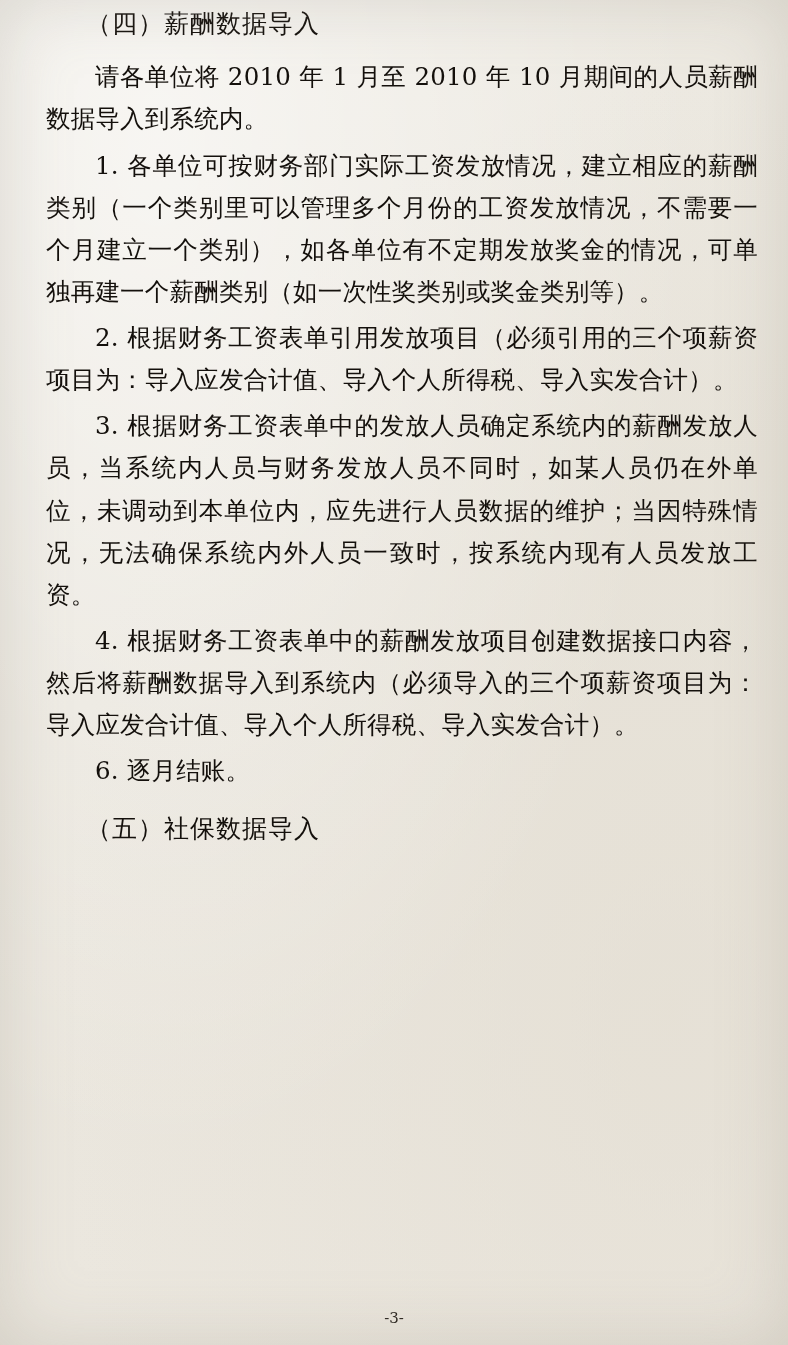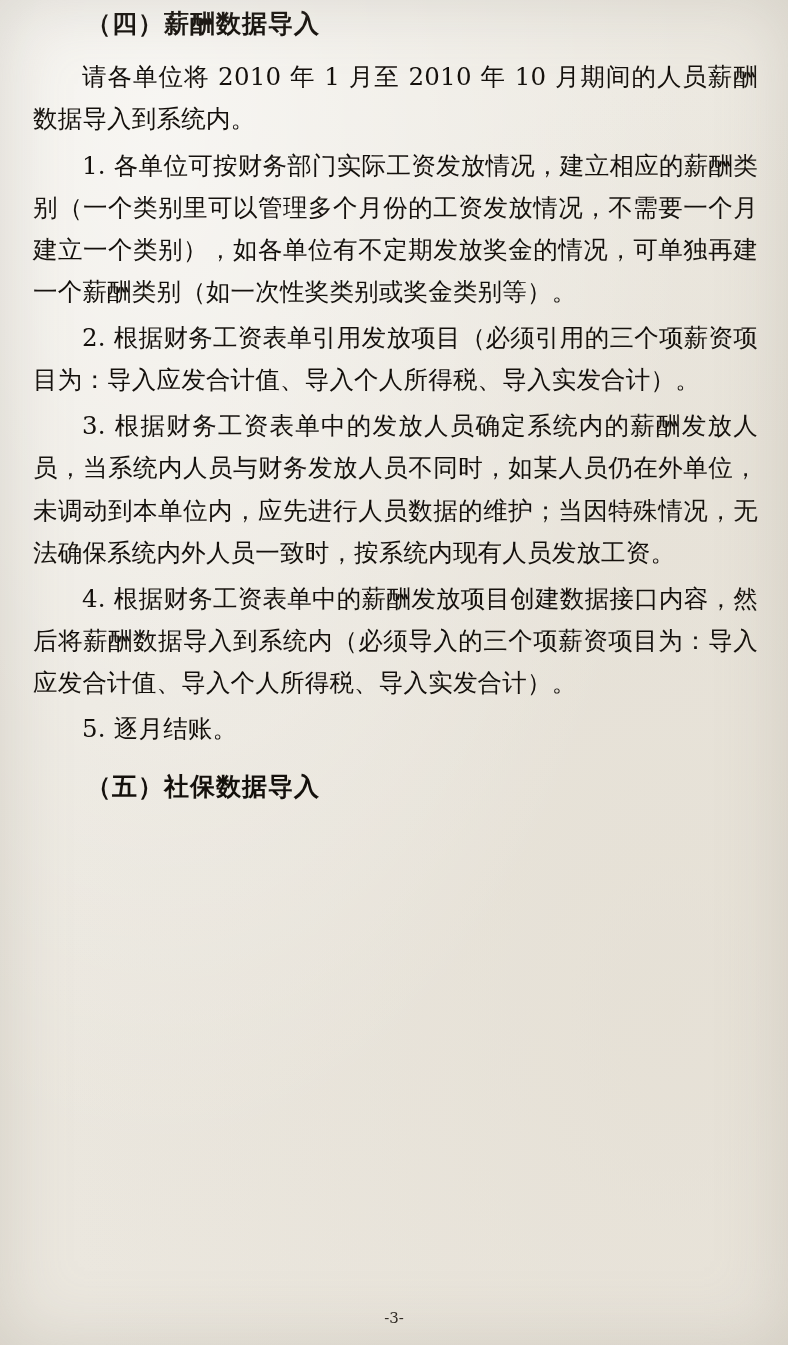--- a/index.html
+++ b/index.html
@@ -28,30 +28,30 @@
     position: absolute;
     inset: 0;
     padding: 0 30px;
     box-sizing: border-box;
   }
   .doc-body {
     padding-top: 6px;
   }
   h2.heading {
     font-size: 25px;
-    font-weight: bold;
+    font-weight: normal;
     margin: 0 0 14px 0;
     padding-left: 56px;
     letter-spacing: 1px;
     line-height: 1.45;
   }
   p.para {
     font-size: 24.5px;
     line-height: 1.72;
-    margin: 0 0 4px 3px;
+    margin: 0 0 4px 16px;
     text-align: justify;
     text-justify: inter-ideograph;
     text-indent: 2em;
     letter-spacing: 0.2px;
   }
   p.para.tight {
     margin-bottom: 2px;
   }
   h2.heading.sub-last {
     margin-top: 19px;
@@ -88,21 +88,21 @@
     <p class="para">请各单位将 2010 年 1 月至 2010 年 10 月期间的人员薪酬数据导入到系统内。</p>
 
     <p class="para">1. 各单位可按财务部门实际工资发放情况，建立相应的薪酬类别（一个类别里可以管理多个月份的工资发放情况，不需要一个月建立一个类别），如各单位有不定期发放奖金的情况，可单独再建一个薪酬类别（如一次性奖类别或奖金类别等）。</p>
 
     <p class="para">2. 根据财务工资表单引用发放项目（必须引用的三个项薪资项目为：导入应发合计值、导入个人所得税、导入实发合计）。</p>
 
     <p class="para">3. 根据财务工资表单中的发放人员确定系统内的薪酬发放人员，当系统内人员与财务发放人员不同时，如某人员仍在外单位，未调动到本单位内，应先进行人员数据的维护；当因特殊情况，无法确保系统内外人员一致时，按系统内现有人员发放工资。</p>
 
     <p class="para">4. 根据财务工资表单中的薪酬发放项目创建数据接口内容，然后将薪酬数据导入到系统内（必须导入的三个项薪资项目为：导入应发合计值、导入个人所得税、导入实发合计）。</p>
 
-    <p class="para tight">5. 逐月结账。</p>
+    <p class="para tight">6. 逐月结账。</p>
 
     <h2 class="heading sub-last">（五）社保数据导入</h2>
 
   </div>
 
   <div class="footer">-3-</div>
 </div>
 
 <div class="vignette"></div>
 

